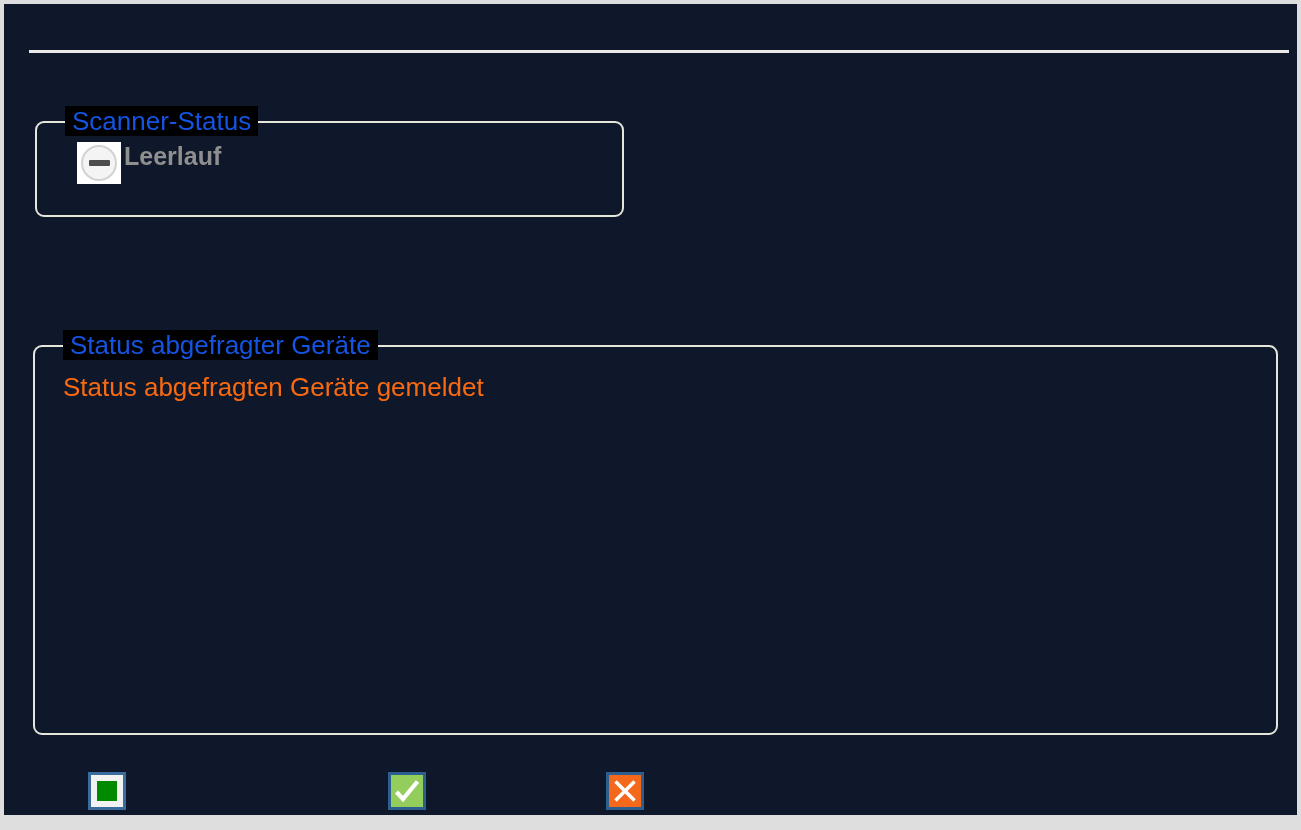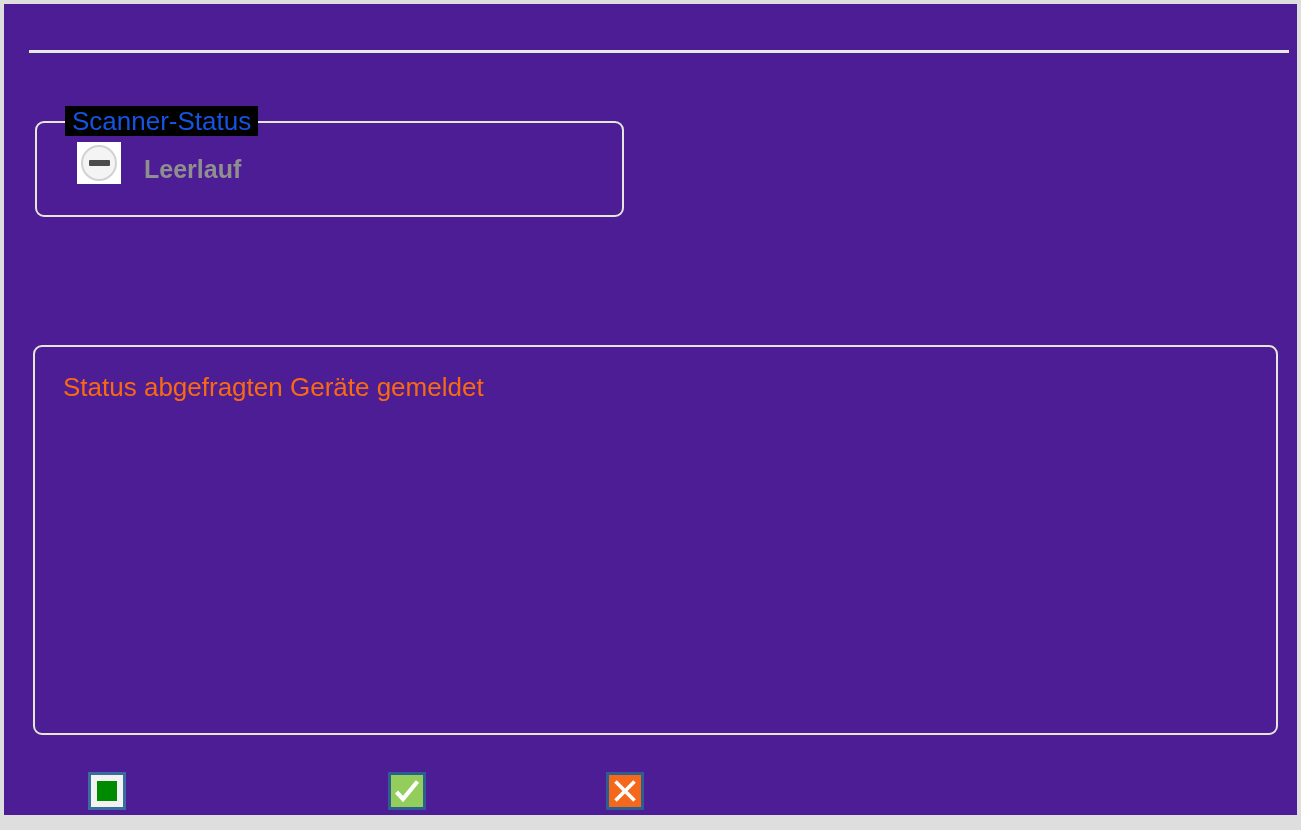--- a/index.html
+++ b/index.html
@@ -22,21 +22,21 @@
     height: 830px;
     background: #dedede;
     box-sizing: border-box;
   }
   #canvas {
     position: absolute;
     left: 4px;
     top: 4px;
     width: 1293px;
     height: 811px;
-    background: #4c1d95;
+    background: #0f172a;
     overflow: hidden;
   }
 
   
   #top-rule {
     position: absolute;
     left: 25px;
     top: 46px;
     width: 1260px;
     height: 3px;
@@ -73,22 +73,21 @@
   #gb-scanner-status { left: 29px;  top: 117px; width: 589px;  height: 96px; }
   #gb-connection-stats { left: 641px; top: 117px; width: 586px; height: 162px; }
   #gb-queried-devices { left: 27px;  top: 341px; width: 1245px; height: 390px; }
 
   
   #scanner-status-row {
     position: absolute;
     left: 40px;
     top: 19px;
     display: flex;
-    align-items: flex-end;
-    gap: 20px;
+    align-items: flex-start;
   }
   #idle-status-icon {
     width: 44px;
     height: 42px;
     background: #ffffff;
     display: inline-flex;
     align-items: center;
     justify-content: center;
     flex: 0 0 auto;
   }
@@ -201,20 +200,21 @@
               <span class="dash"></span>
             </span>
           </span>
           <span id="scanner-status-text">Leerlauf</span>
         </div>
       </div>
     </fieldset>
 
 
     <fieldset class="groupbox" id="gb-queried-devices">
+      <legend class="gb-title">Status abgefragter Geräte</legend>
       <div class="gb-body">
         <div id="queried-devices-message">Status abgefragten Geräte gemeldet</div>
       </div>
     </fieldset>
 
     <div id="bottom-toolbar">
 
       <button class="tool-btn" id="tool-btn-stop">
         <span class="icon-frame" id="stop-icon-frame">
           <span class="inner-square"></span>

